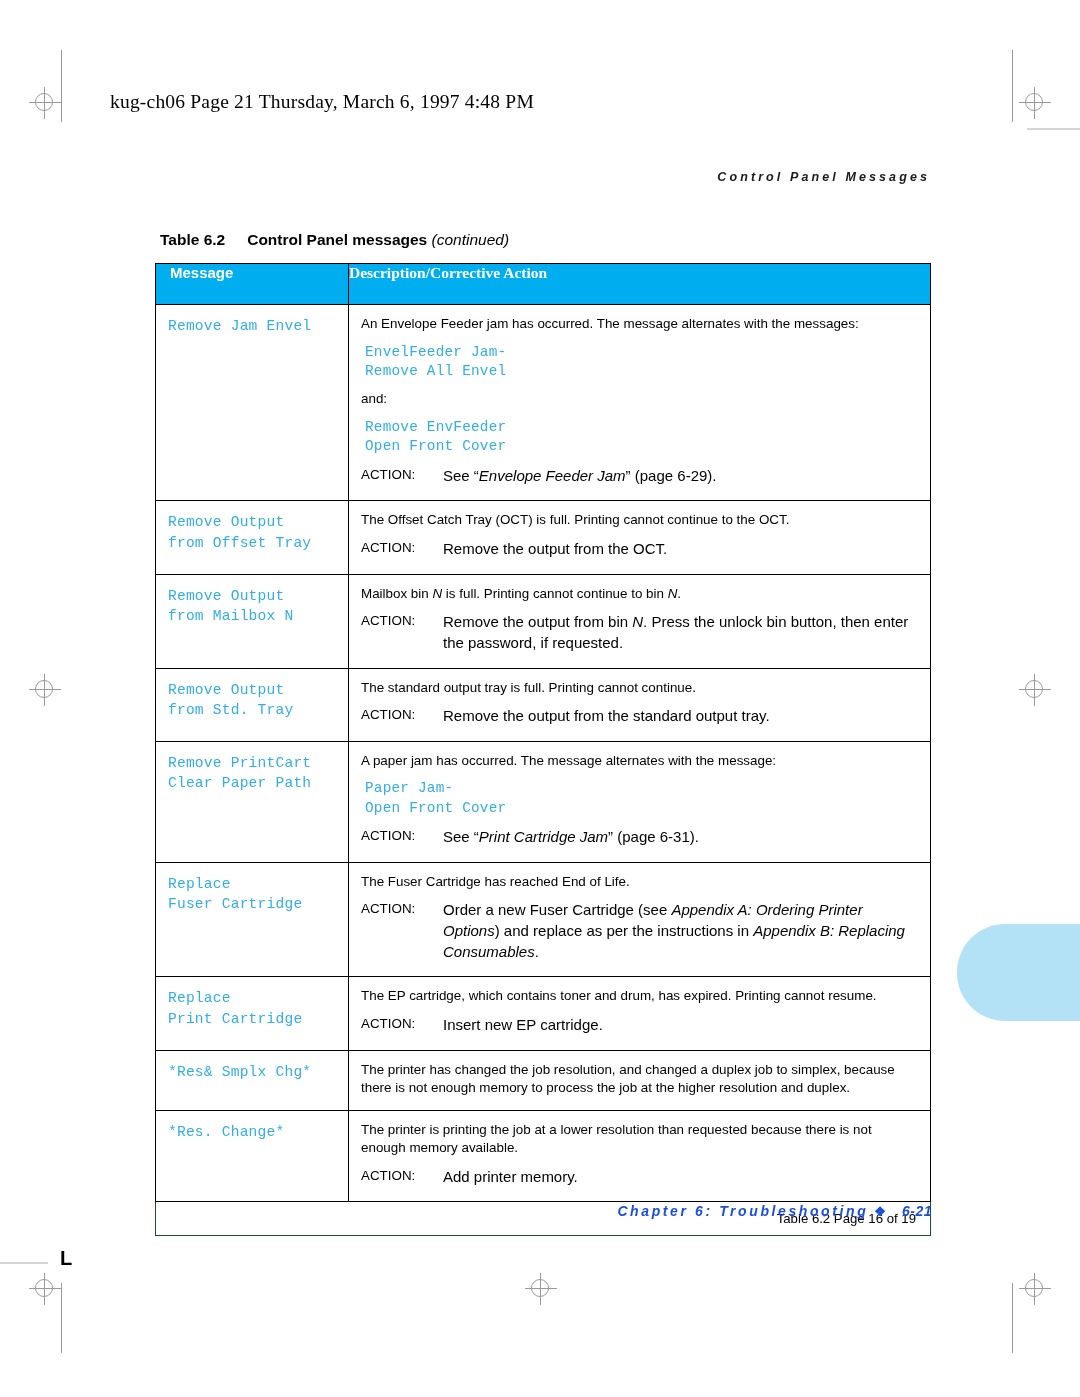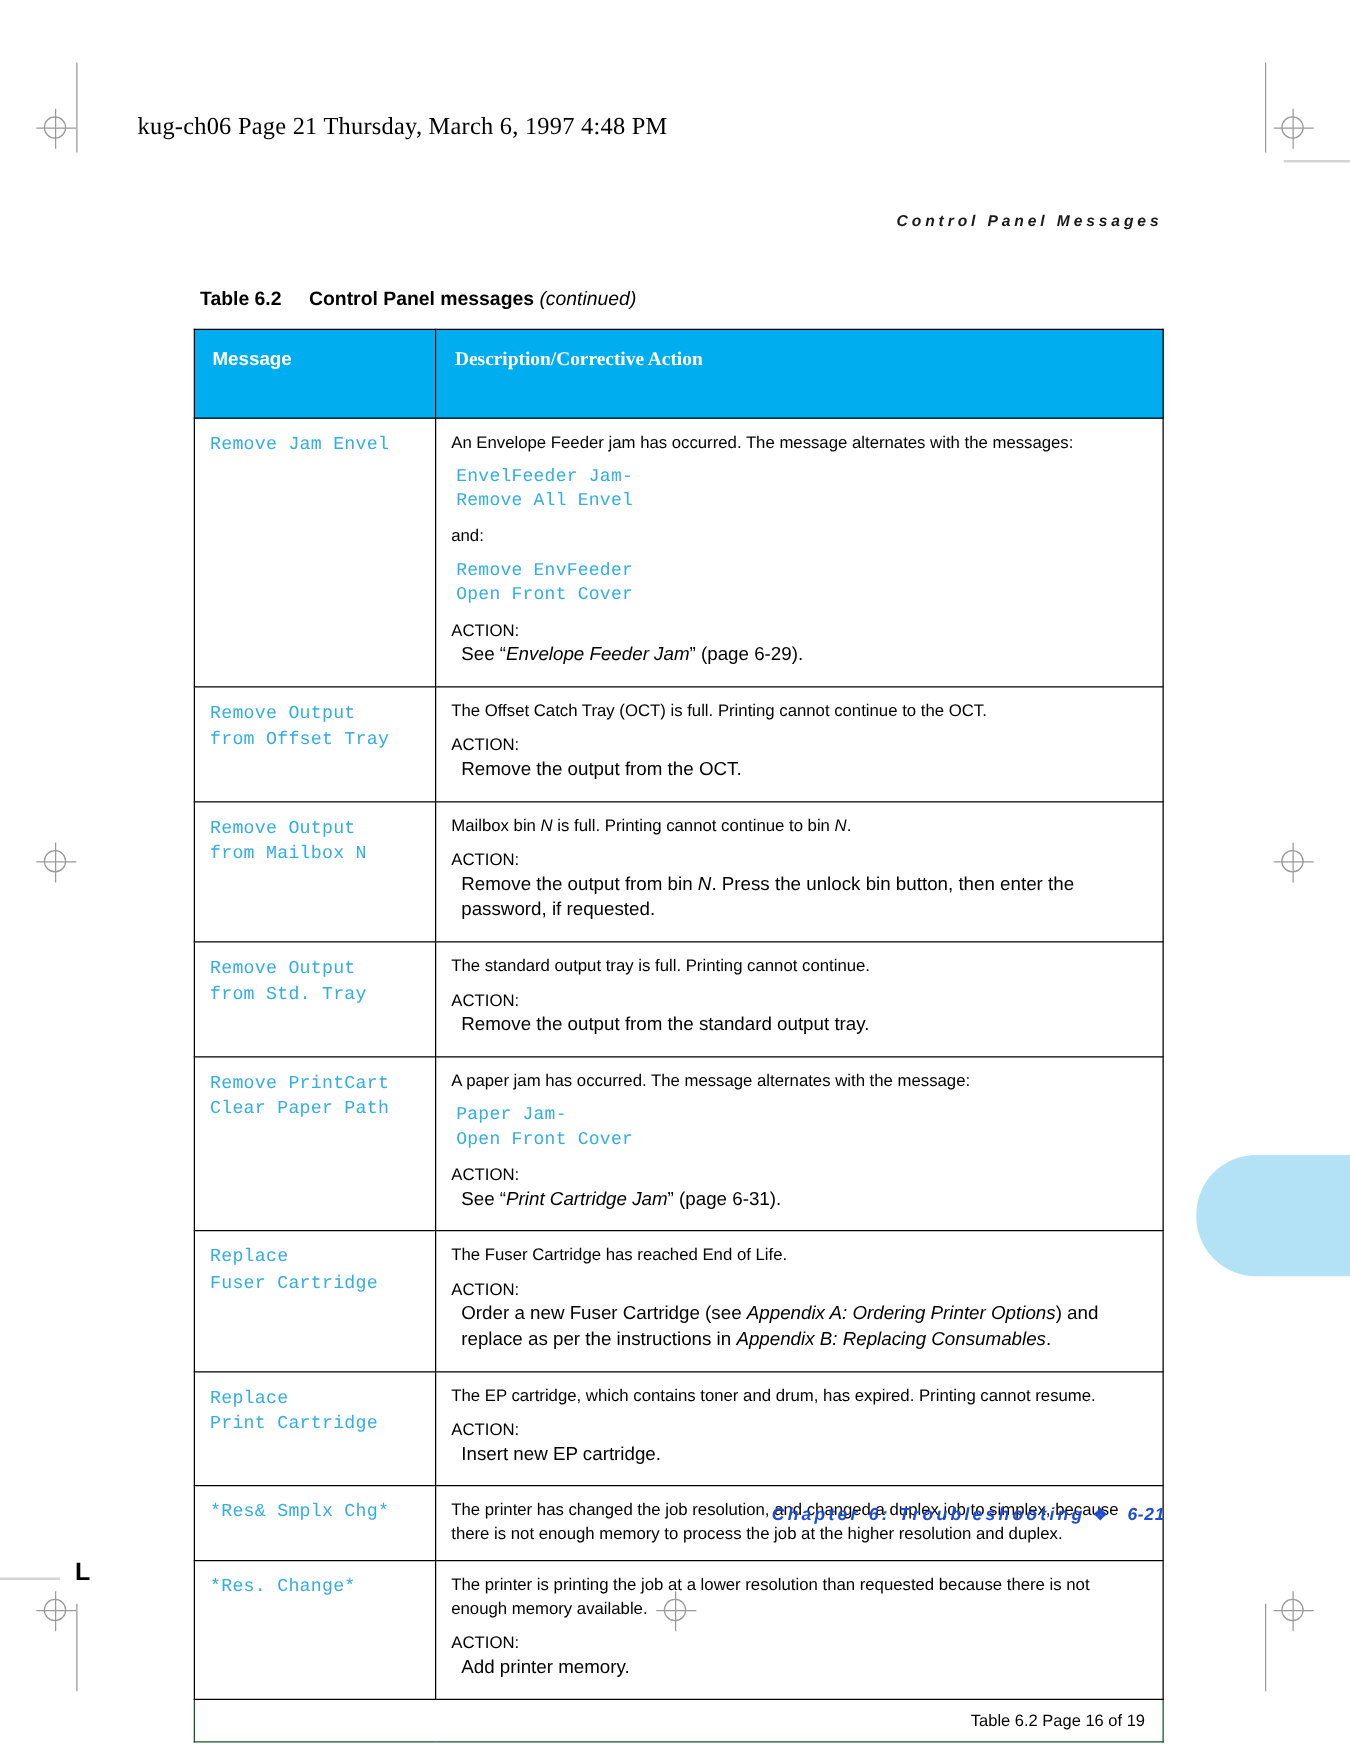--- a/index.html
+++ b/index.html
@@ -110,21 +110,21 @@
     position: absolute;
     left: 155px;
     top: 263px;
     width: 775px;
     border-collapse: collapse;
     table-layout: fixed;
   }
   .msg-table th, .msg-table td {
     border: 1px solid #000;
     vertical-align: top;
-    padding: 15px;
+    padding: 0;
   }
   .msg-table col.c-msg { width: 193px; }
   .msg-table col.c-desc { width: 582px; }
 
   thead th {
     background: #00AEEF;
     color: #ffffff;
     height: 40px;
     font-size: 15px;
     font-weight: 700;
@@ -168,21 +168,20 @@
     line-height: 1.35;
     color: #33AEE5;
     white-space: pre;
     margin: 0 0 9px 4px;
     letter-spacing: 0.2px;
   }
 
   .action-row {
     display: flex;
     margin: 0 0 2px 0;
-    flex-direction: column;
   }
   .action-label {
     flex: 0 0 auto;
     min-width: 74px;
     font-size: 13.4px;
   }
   .action-body {
     flex: 1 1 auto;
     font-size: 15px;
     line-height: 1.38;

